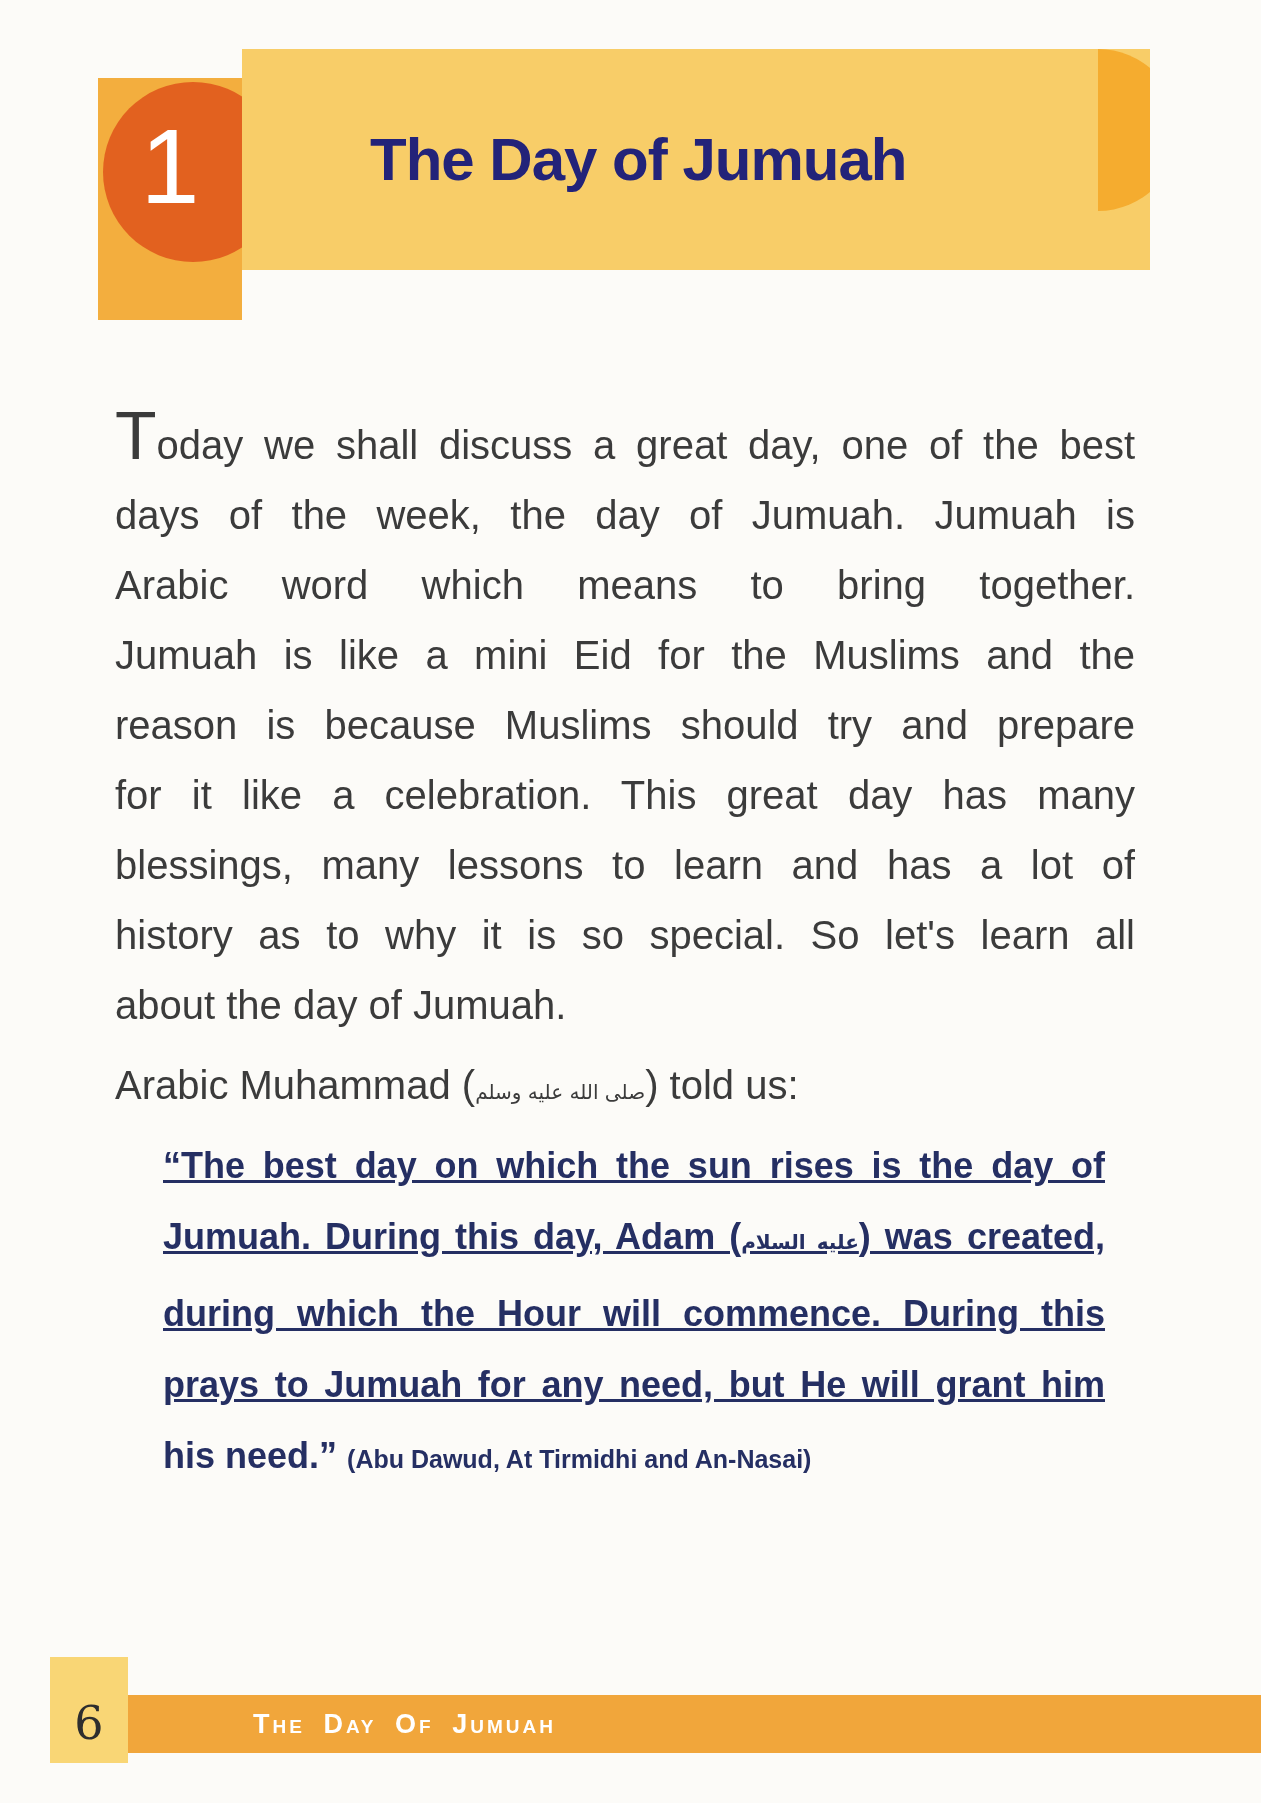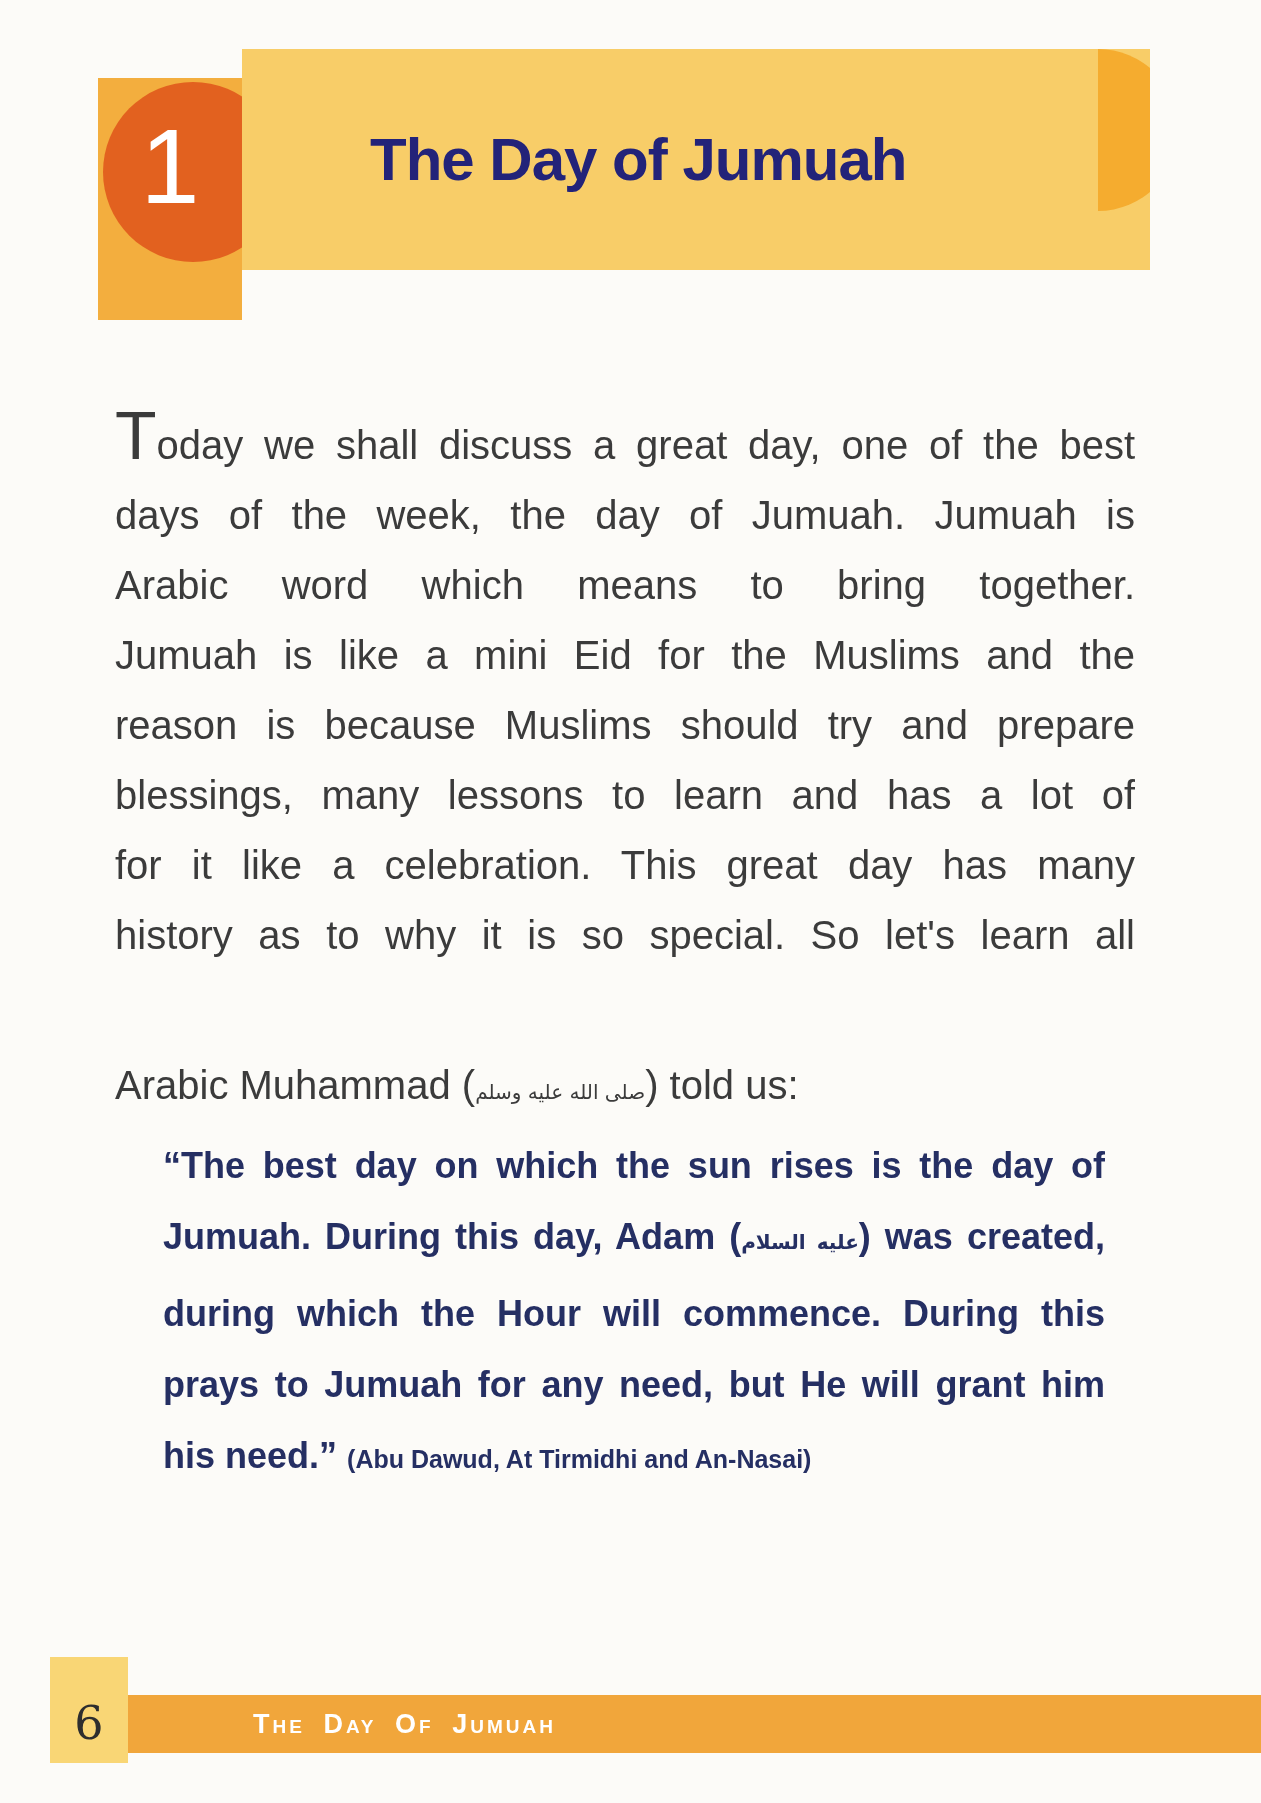--- a/index.html
+++ b/index.html
@@ -57,21 +57,21 @@
   .honorific{
     font-size:20px;letter-spacing:0;line-height:70px;
     font-family:"DejaVu Sans",sans-serif;
   }
   
   .quote-col{
     position:absolute;left:163px;top:1130px;width:942px;
     font-size:36px;font-weight:bold;line-height:71px;
     color:var(--quote-navy,#252f63);
   }
-  .quote-col .jline{line-height:71px;}
+  .quote-col .jline{line-height:71px;text-decoration:underline;}
   .quote-col .lline{line-height:71px;}
   .quote-col .honorific{line-height:71px;font-weight:bold;}
   .citation{font-size:25px;font-weight:bold;letter-spacing:0;}
   
   .footer-tab{
     position:absolute;left:50px;top:1657px;width:78px;height:106px;
     background:var(--footer-tab,#f9d675);
     display:flex;align-items:center;justify-content:center;
   }
   .page-number{font-size:46px;color:#2e2e2e;padding-top:26px;font-family:"DejaVu Serif",serif;}
@@ -102,24 +102,25 @@
     </div>
   </div>
 
   <div class="body-col">
     <div class="jline"><span class="drop-cap">T</span><span>oday we shall discuss a great day, one of the best</span></div>
     <div>
         <div class="jline">days of the week, the day of Jumuah. Jumuah is</div>
         <div class="jline">Arabic word which means to bring together.</div>
         <div class="jline">Jumuah is like a mini Eid for the Muslims and the</div>
         <div class="jline">reason is because Muslims should try and prepare</div>
+        <div class="jline">for it like a celebration. This great day has many</div>
         <div class="jline">blessings, many lessons to learn and has a lot of</div>
-        <div class="jline">for it like a celebration. This great day has many</div>
         <div class="jline">history as to why it is so special. So let's learn all</div>
       </div>
+    <div class="lline">about the day of Jumuah.</div>
   </div>
 
   <div class="prophet-line"><span>Arabic Muhammad (</span><span class="honorific">صلى الله عليه وسلم</span><span>) told us:</span></div>
 
   <div class="quote-col">
     <div class="jline">“The best day on which the sun rises is the day of</div>
     <div class="jline"><span>Jumuah. During this day, Adam (</span><span class="honorific">عليه السلام</span><span>) was created,</span></div>
     <div>
         <div class="jline">during which the Hour will commence. During this</div>
         <div class="jline">prays to Jumuah for any need, but He will grant him</div>

